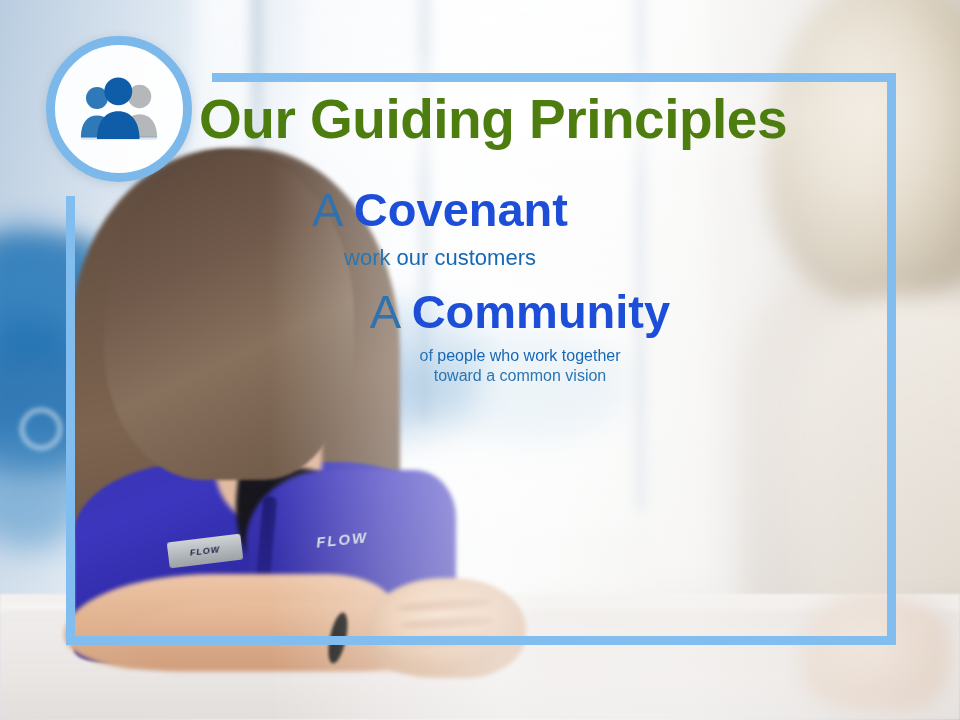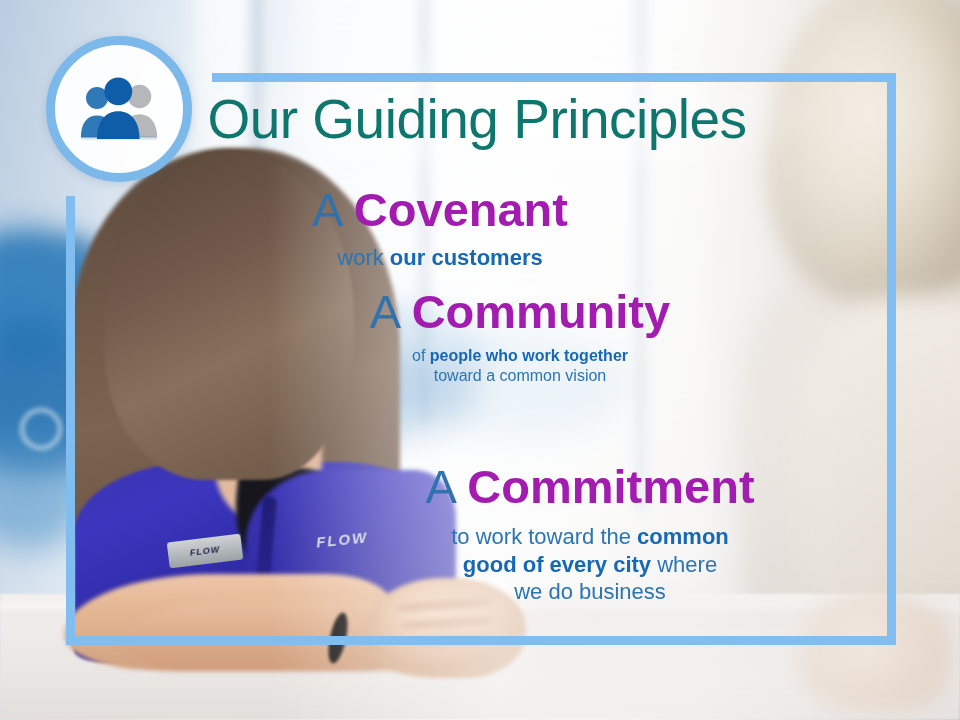--- a/index.html
+++ b/index.html
@@ -285,49 +285,49 @@
     border: 9px solid #7cb9ea;
     box-sizing: border-box;
     display: flex; align-items: center; justify-content: center;
     box-shadow: 0 2px 10px rgba(60,90,120,.18);
   }
   .badge svg { width: 88px; height: 66px; display: block; }
 
   
   .title {
     position: absolute;
-    left: 62px; top: 92px;
+    left: 78px; top: 92px;
     width: 830px;
     text-align: center;
     font-size: 55px;
-    font-weight: 400;
+    font-weight: 700;
     letter-spacing: -0.5px;
-    color: #0f766e;
+    color: #4d7c0f;
     line-height: 1;
   }
 
   .block { position: absolute; }
   .block .head {
     line-height: 1.02;
     white-space: nowrap;
   }
   .block .head .art {
     font-weight: 400;
     color: #2f72ae;
   }
   .block .head .word {
     font-weight: 700;
-    color: #a21caf;
+    color: #1d4ed8;
   }
   .block .sub {
     color: #2a75b3;
     line-height: 1.26;
     white-space: nowrap;
   }
-  .block .sub b { font-weight: 700; color: #1668b5; }
+  .block .sub b { font-weight: 400; color: #1668b5; }
 
   
   #blk-covenant { left: 150px; top: 186px; width: 580px; text-align: center; }
   #blk-covenant .head { font-size: 47px; }
   #blk-covenant .sub  { font-size: 22px; margin-top: 10px; }
 
   
   #blk-community { left: 230px; top: 288px; width: 580px; text-align: center; }
   #blk-community .head { font-size: 47px; }
   #blk-community .sub  { font-size: 16px; margin-top: 10px; }
@@ -451,25 +451,14 @@
     <div class="head">
       <span class="art">A</span>
       <span class="word">Community</span>
     </div>
     <div class="sub">
         <span class="sub-line"><span>of </span><b>people who work together</b></span>
         <span class="sub-line"><span>toward a common vision</span></span>
       </div>
   </div>
 
-  <div class="block" id="blk-commitment">
-    <div class="head">
-      <span class="art">A</span>
-      <span class="word">Commitment</span>
-    </div>
-    <div class="sub">
-        <span class="sub-line"><span>to work toward the </span><b>common</b></span>
-        <span class="sub-line"><b>good of every city</b><span> where</span></span>
-        <span class="sub-line"><span>we do business</span></span>
-      </div>
-  </div>
 
 </div>
 
 </body></html>

